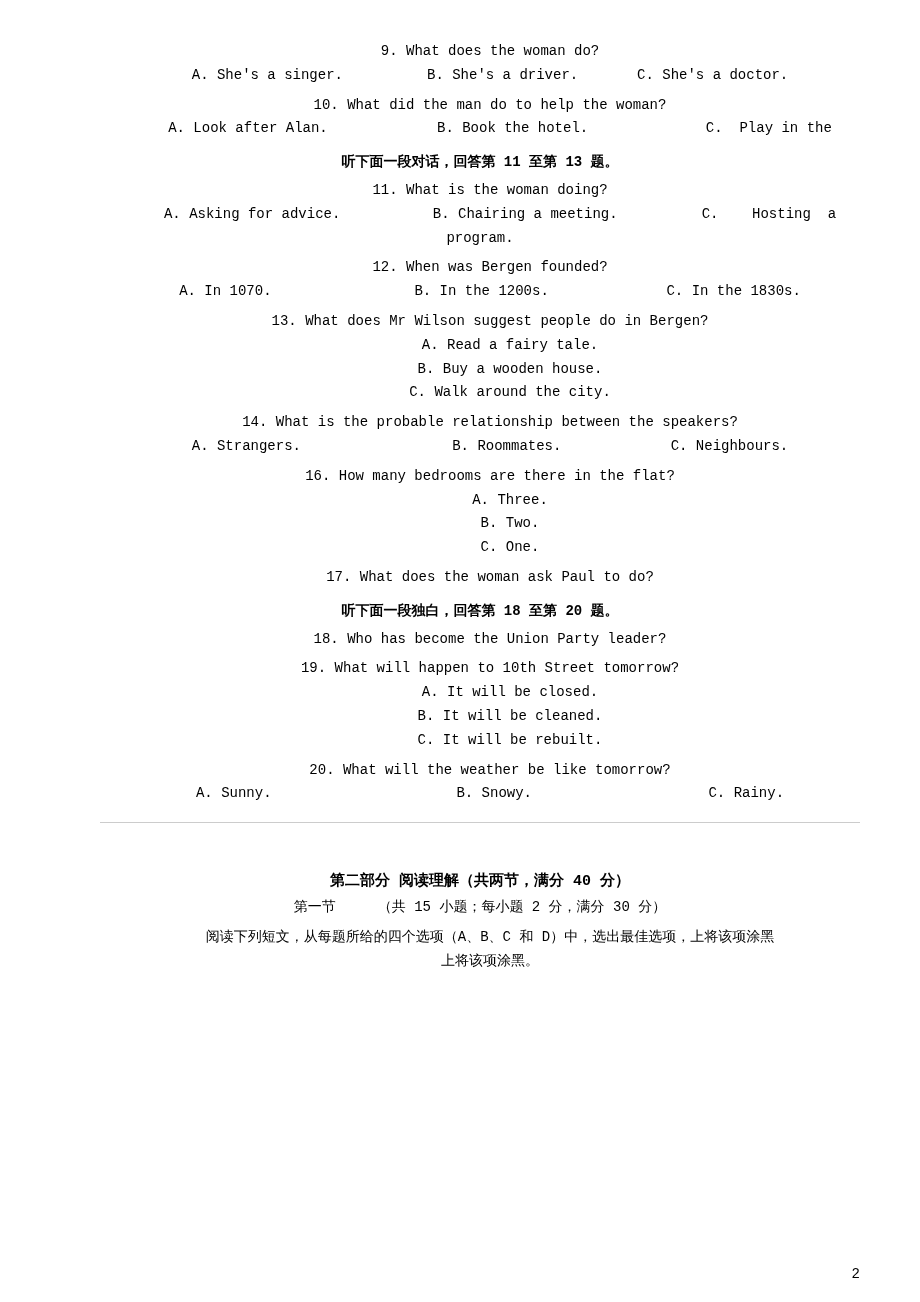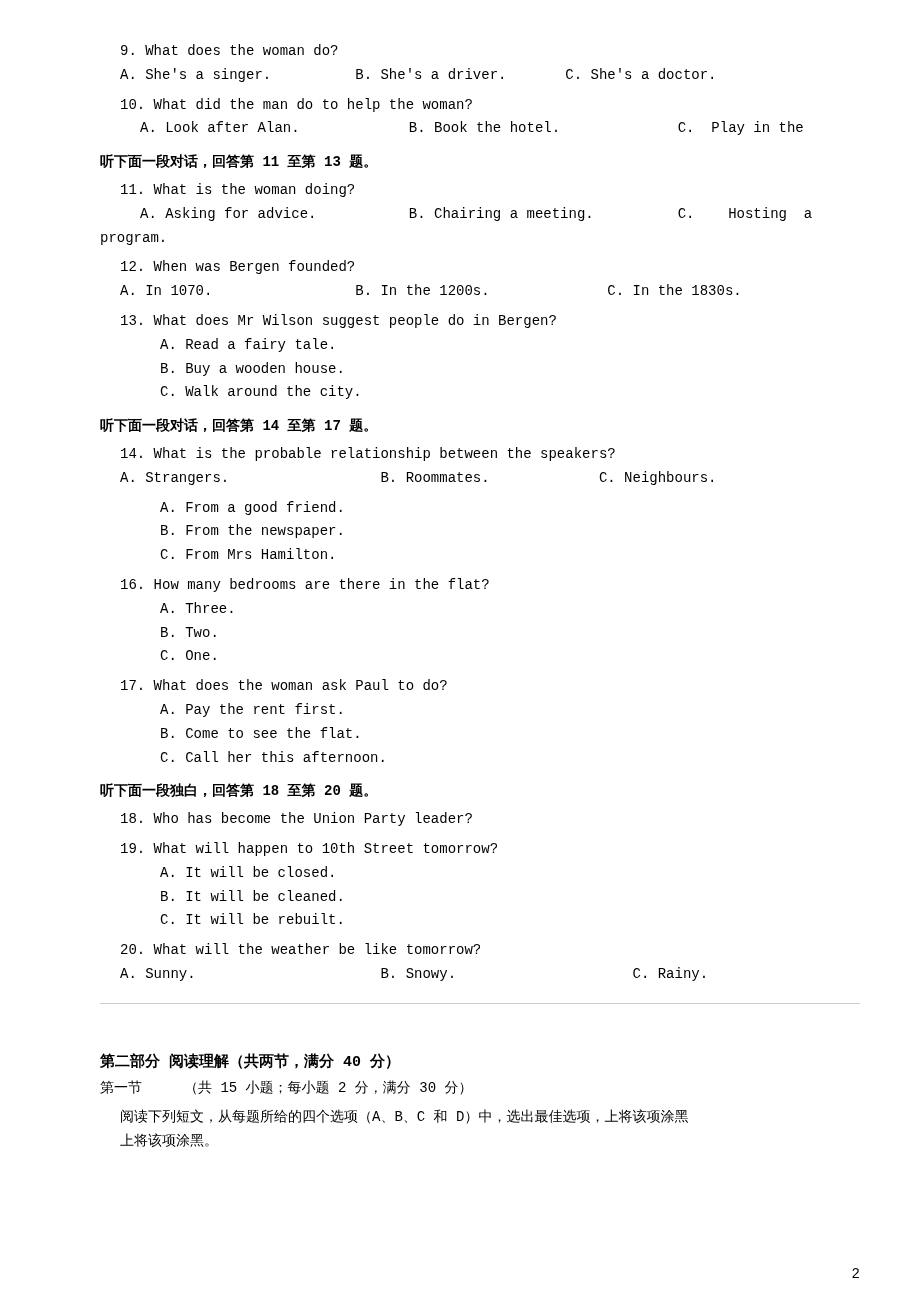--- a/index.html
+++ b/index.html
@@ -14,20 +14,21 @@
       font-size: 14px;
       color: #000000;
       width: 920px;
       min-height: 1302px;
       padding: 40px 60px 40px 100px;
       position: relative;
     }
 
     .page-content {
       width: 100%;
+      text-align: center;
     }
 
     .question-block {
       margin-bottom: 6px;
       line-height: 1.7;
     }
 
     .options-stacked {
       margin-left: 60px;
     }
@@ -130,55 +131,44 @@
 
   <div class="question-block">
     <span class="wrap-line indent1">13. What does Mr Wilson suggest people do in Bergen?</span>
     <div class="options-stacked">
       <span class="option">A. Read a fairy tale.</span>
       <span class="option">B. Buy a wooden house.</span>
       <span class="option">C. Walk around the city.</span>
     </div>
   </div>
 
-  <div class="section-header">听下面一段对话，回答第 14 至第 17 题。</div>
 
   <div class="question-block">
     <span class="wrap-line indent1">14. What is the probable relationship between the speakers?</span>
     <div class="inline-options-row">
       <span>A. Strangers.&nbsp;&nbsp;&nbsp;&nbsp;&nbsp;&nbsp;&nbsp;&nbsp;&nbsp;&nbsp;&nbsp;&nbsp;&nbsp;&nbsp;&nbsp;&nbsp;&nbsp;</span>
       <span>B. Roommates.&nbsp;&nbsp;&nbsp;&nbsp;&nbsp;&nbsp;&nbsp;&nbsp;&nbsp;&nbsp;&nbsp;&nbsp;</span>
       <span>C. Neighbours.</span>
     </div>
   </div>
 
   <div class="question-block">
-    <div class="options-stacked">
-      <span class="option">A. From a good friend.</span>
-      <span class="option">B. From the newspaper.</span>
-      <span class="option">C. From Mrs Hamilton.</span>
-    </div>
   </div>
 
   <div class="question-block">
     <span class="wrap-line indent1">16. How many bedrooms are there in the flat?</span>
     <div class="options-stacked">
       <span class="option">A. Three.</span>
       <span class="option">B. Two.</span>
       <span class="option">C. One.</span>
     </div>
   </div>
 
   <div class="question-block">
     <span class="wrap-line indent1">17. What does the woman ask Paul to do?</span>
-    <div class="options-stacked">
-      <span class="option">A. Pay the rent first.</span>
-      <span class="option">B. Come to see the flat.</span>
-      <span class="option">C. Call her this afternoon.</span>
-    </div>
   </div>
 
   <div class="section-header">听下面一段独白，回答第 18 至第 20 题。</div>
 
   <div class="question-block">
     <span class="wrap-line indent1">18. Who has become the Union Party leader?</span>
   </div>
 
   <div class="question-block">
     <span class="wrap-line indent1">19. What will happen to 10th Street tomorrow?</span>

